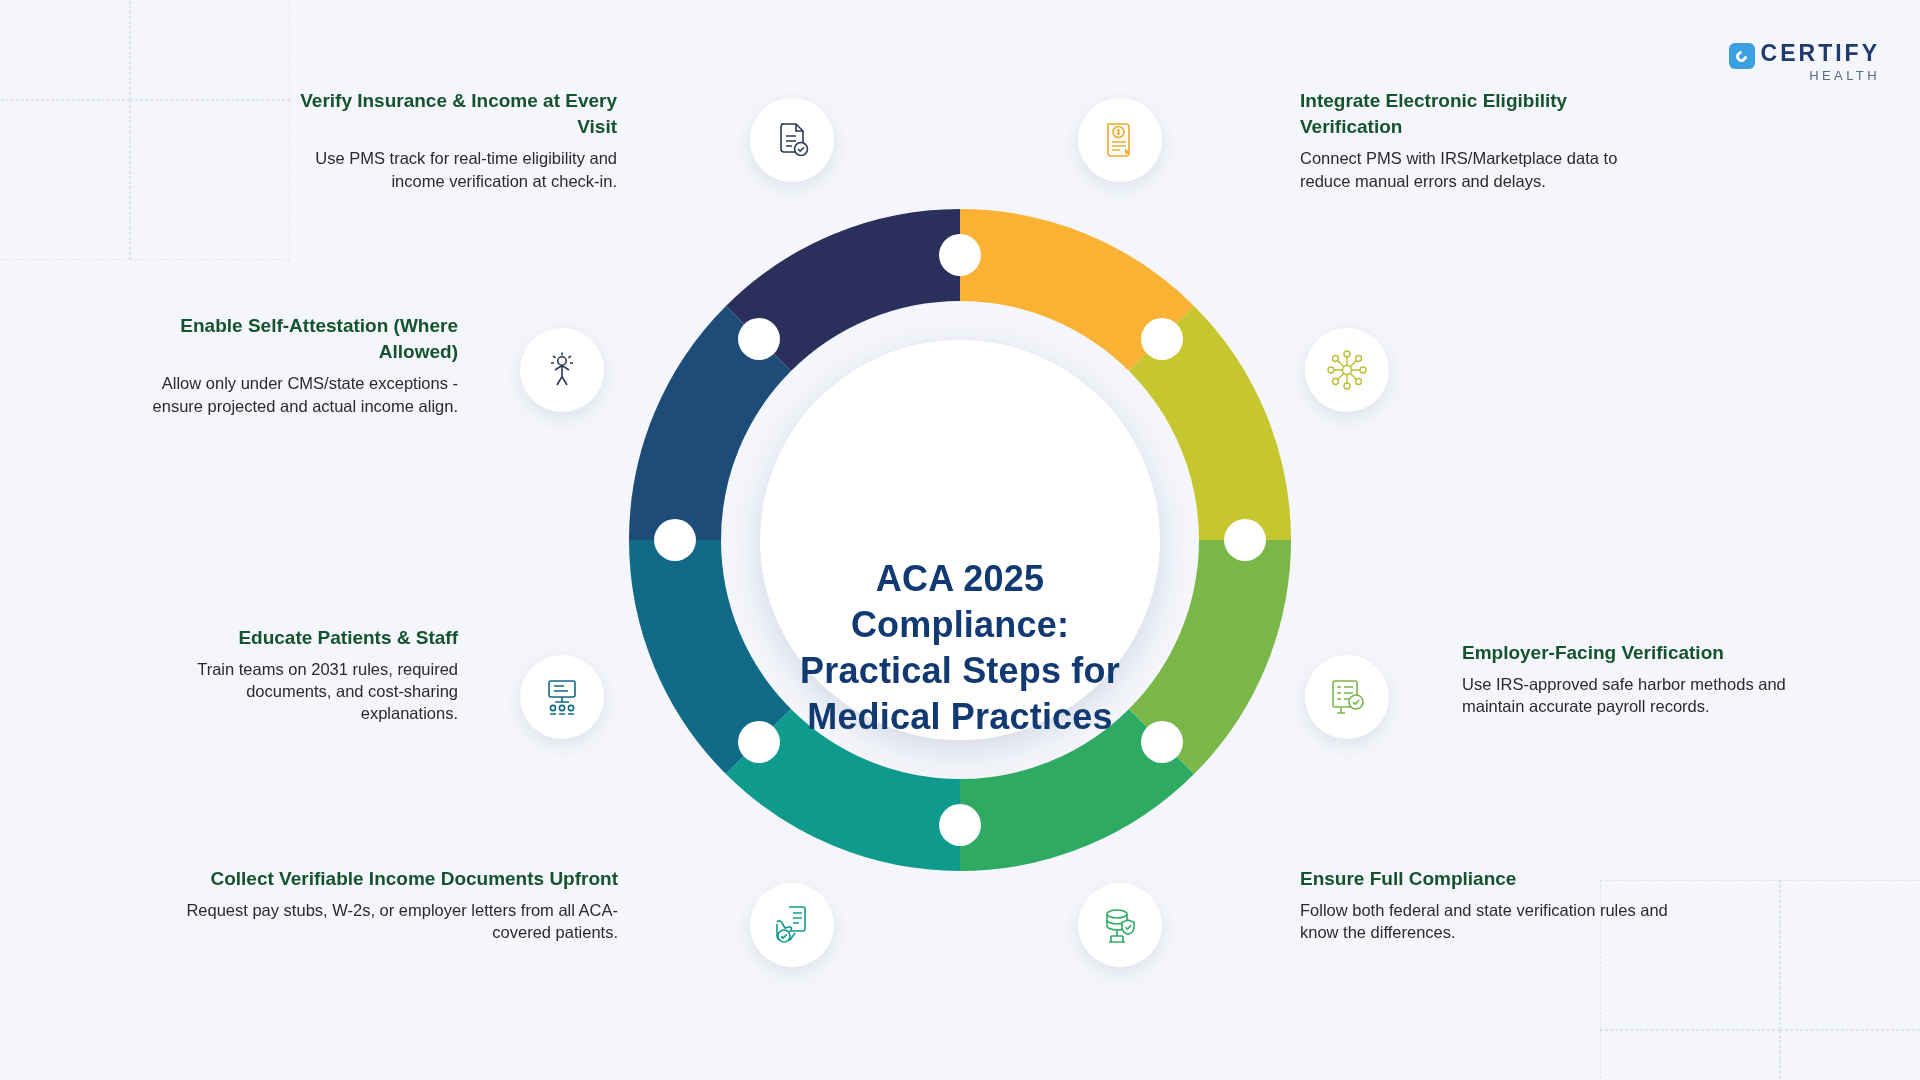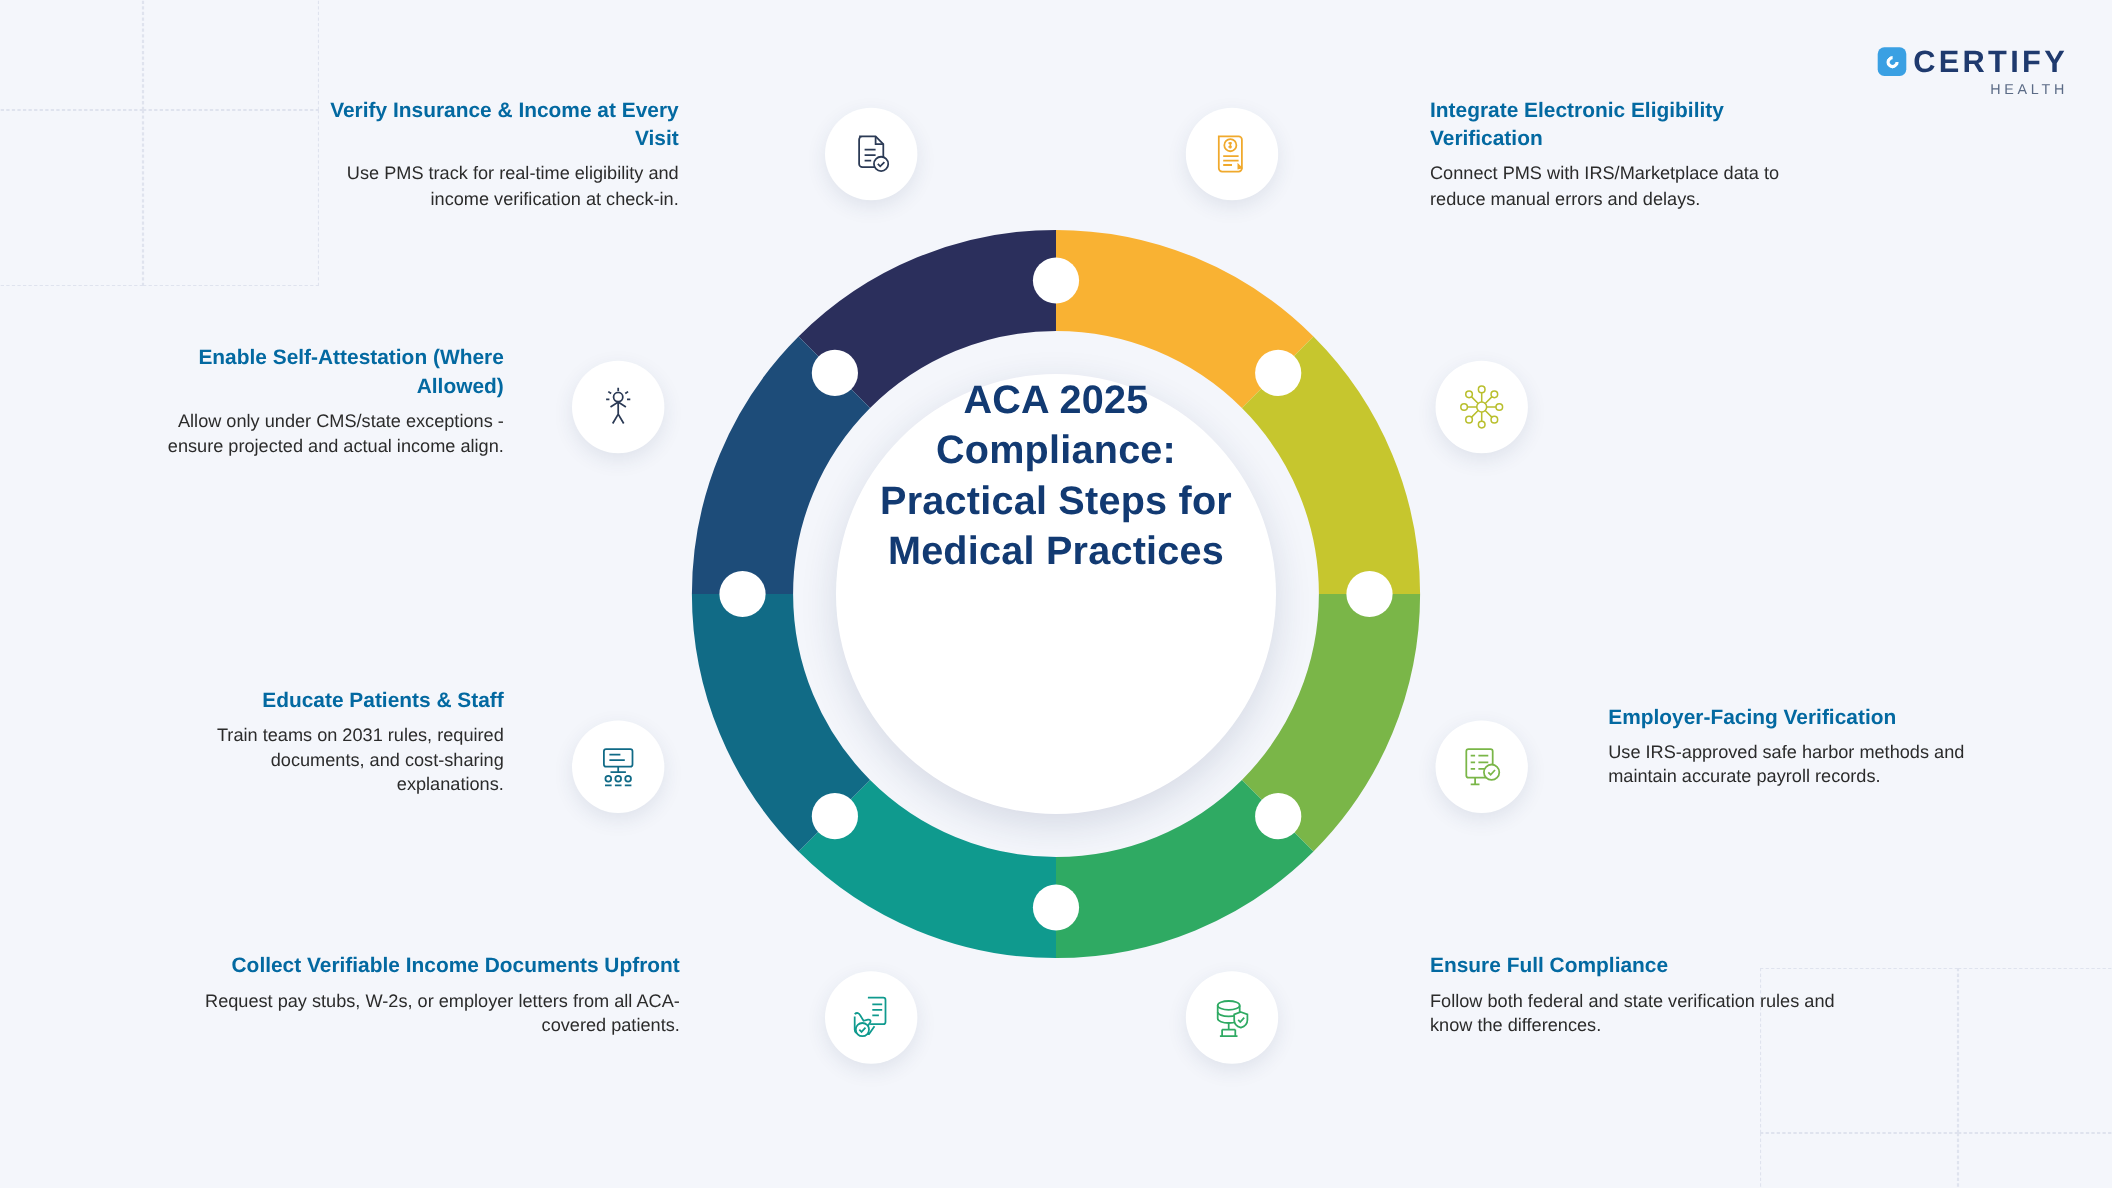--- a/index.html
+++ b/index.html
@@ -40,21 +40,21 @@
   #logo .mark i {
     display: block;
     width: 11px; height: 11px;
     border: 3px solid #fff;
     border-right-color: transparent;
     border-radius: 50%;
     transform: rotate(-45deg);
   }
   #logo .words { display: flex; flex-direction: column; line-height: 1; }
   #logo .words .t1 {
-    font-size: 28px; font-weight: bold; letter-spacing: 3px;
+    font-size: 23px; font-weight: bold; letter-spacing: 3px;
     color: #1f3a6e;
   }
   #logo .words .t2 {
     font-size: 13px; letter-spacing: 3.4px;
     color: #5b6b86; text-align: right; margin-top: 4px;
   }
 
   
   #donut-wrap {
     position: absolute;
@@ -64,21 +64,21 @@
   }
   #donut-svg { position: absolute; inset: 0; }
   #center-disc {
     position: absolute;
     left: 50%; top: 50%;
     transform: translate(-50%, -50%);
     width: 400px; height: 400px;
     border-radius: 50%;
     background: #fff;
     box-shadow: 0 10px 34px rgba(30,50,90,0.14);
-    display: flex; align-items: flex-start; justify-content: center;
+    display: flex; align-items: flex-end; justify-content: center;
   }
   #center-title {
     width: 320px;
     text-align: center;
     font-size: 36px;
     font-weight: bold;
     line-height: 1.28;
     color: #123a72;
     letter-spacing: 0.2px;
   }
@@ -100,21 +100,21 @@
     background: #fff;
     box-shadow: 0 6px 18px rgba(40,60,100,0.10);
     display: flex; align-items: center; justify-content: center;
     transform: translate(-50%, -50%);
   }
   .icon-bubble svg { display: block; }
 
   
   .block { position: absolute; width: 370px; }
   .block .b-title {
-    font-size: 19px; font-weight: bold; color: #0369a1;
+    font-size: 19px; font-weight: bold; color: #14532d;
     line-height: 1.38; margin-bottom: 7px;
   }
   .block .b-desc {
     font-size: 16.5px; color: #2b2b2b; line-height: 1.34;
   }
   .block.right { text-align: left; left: 1300px; }
   .block.left  { text-align: right; left: 150px; }
 </style>
 </head>
 <body>

